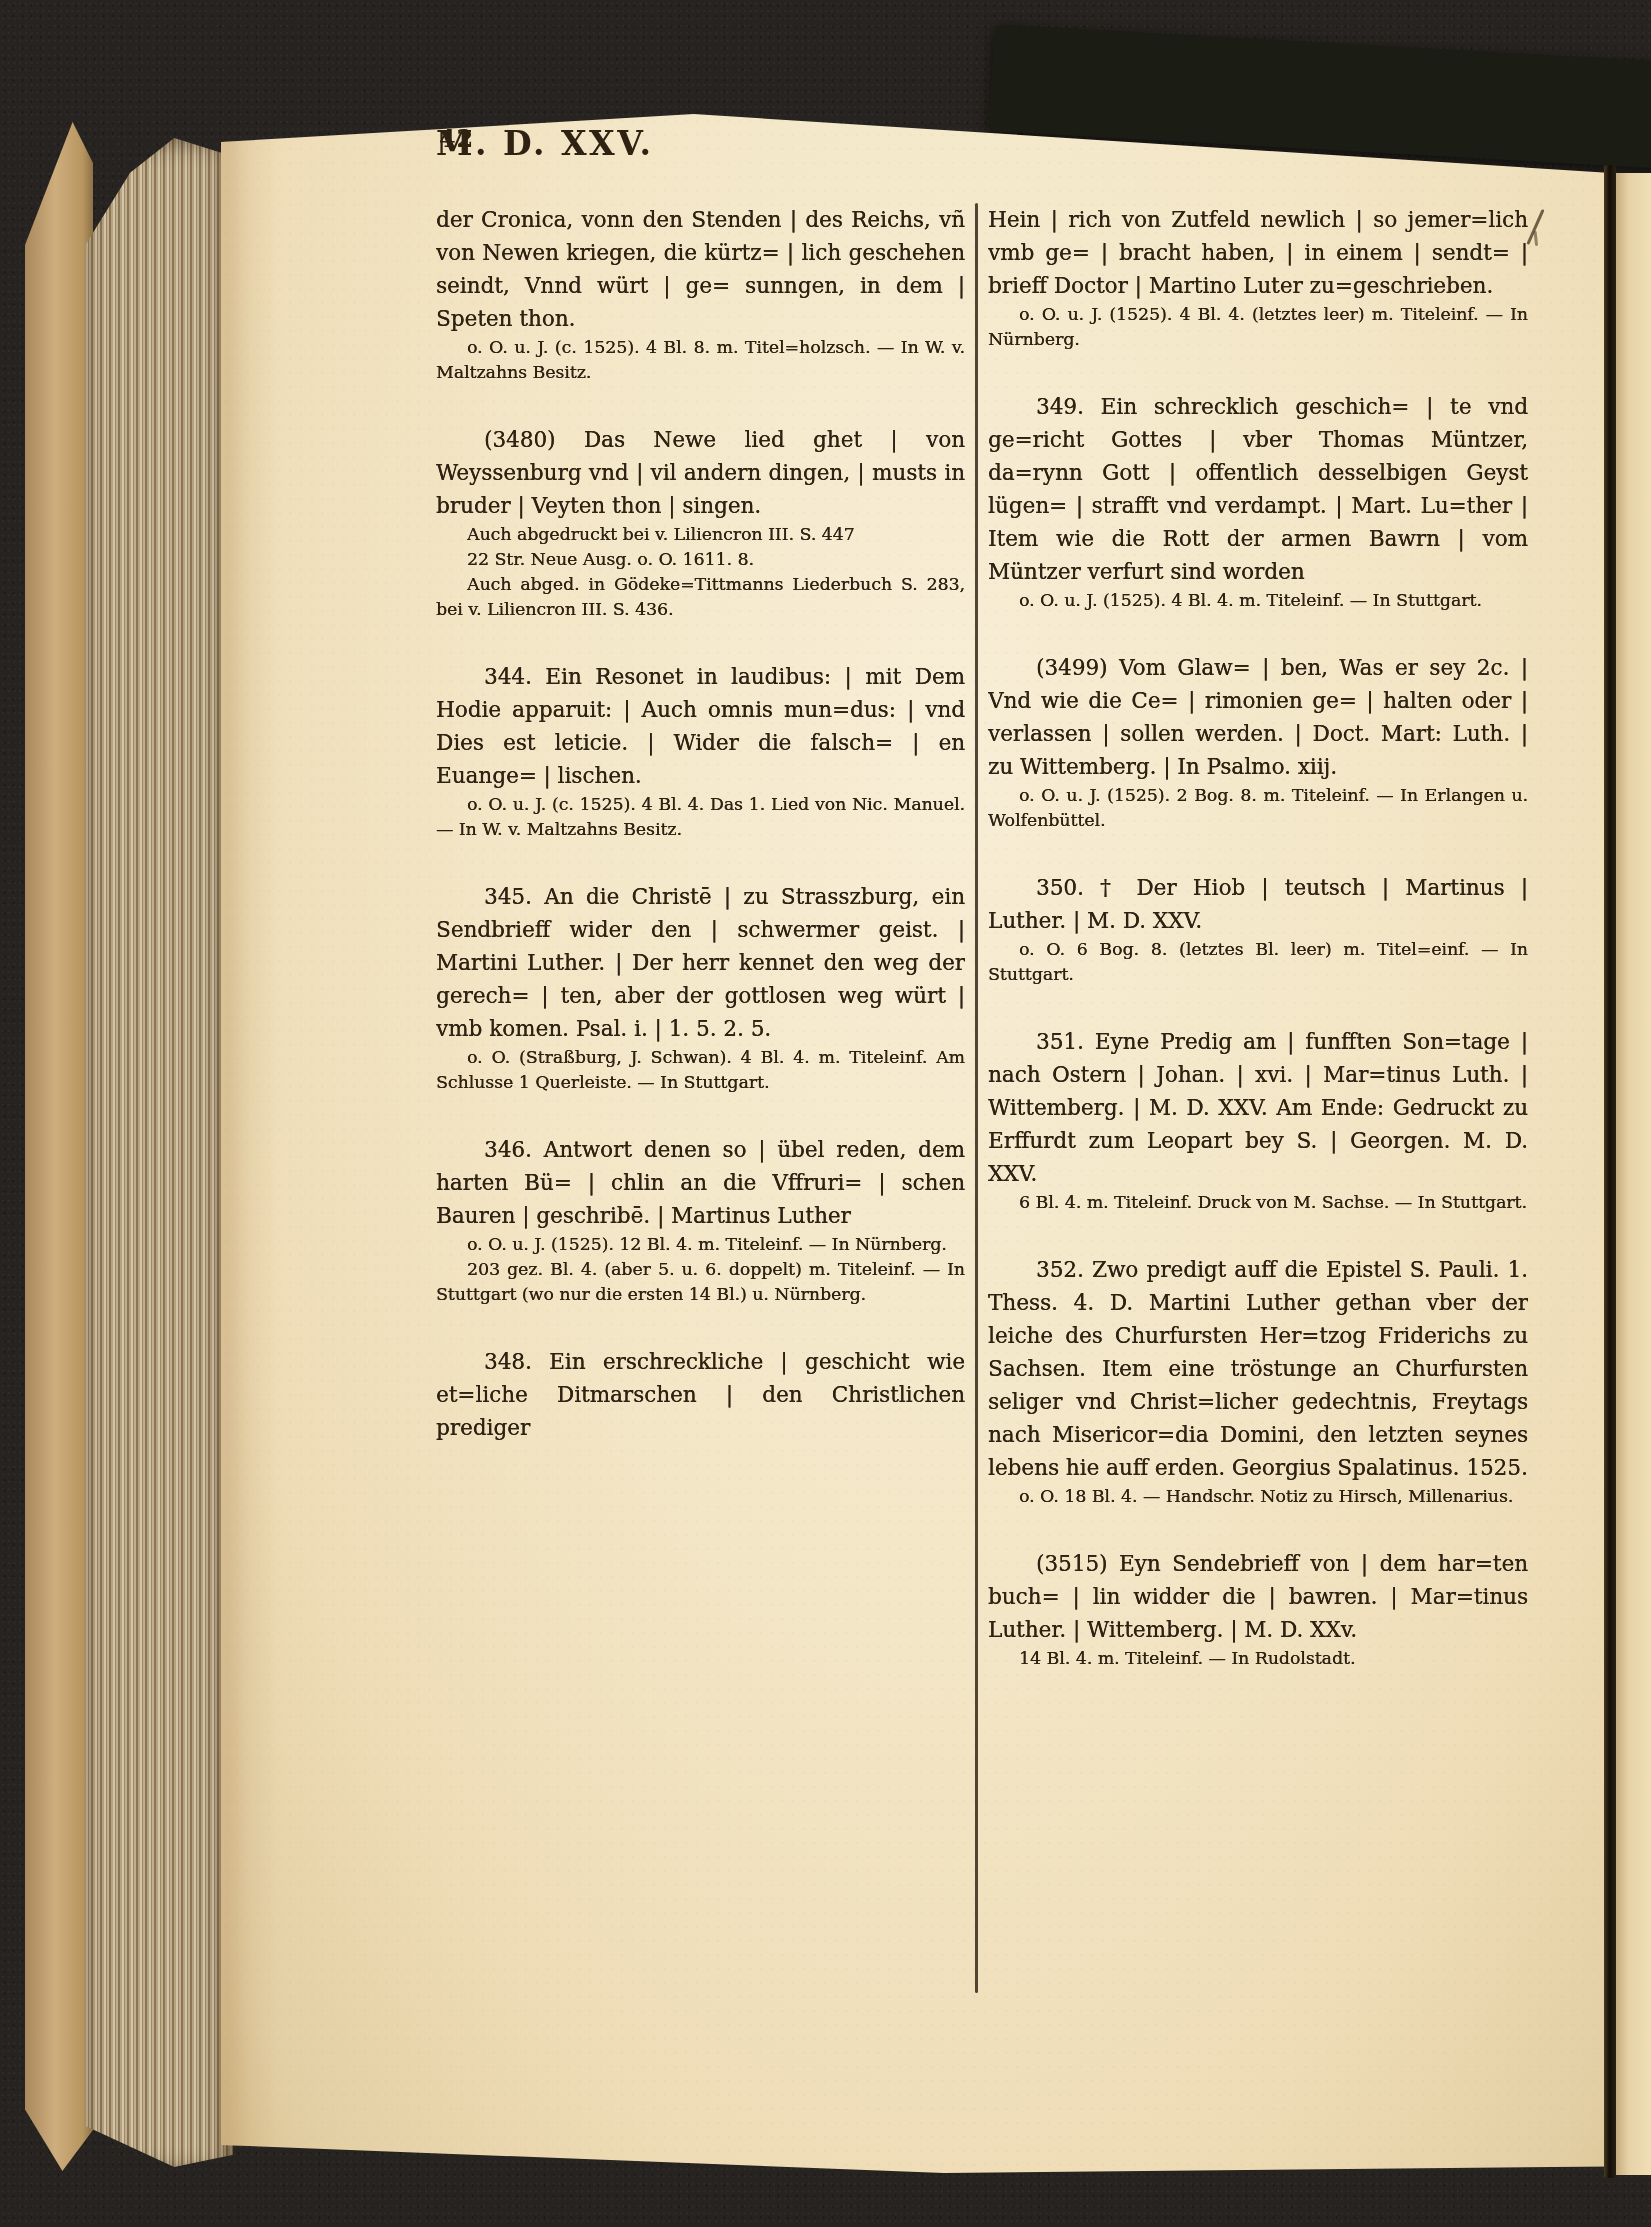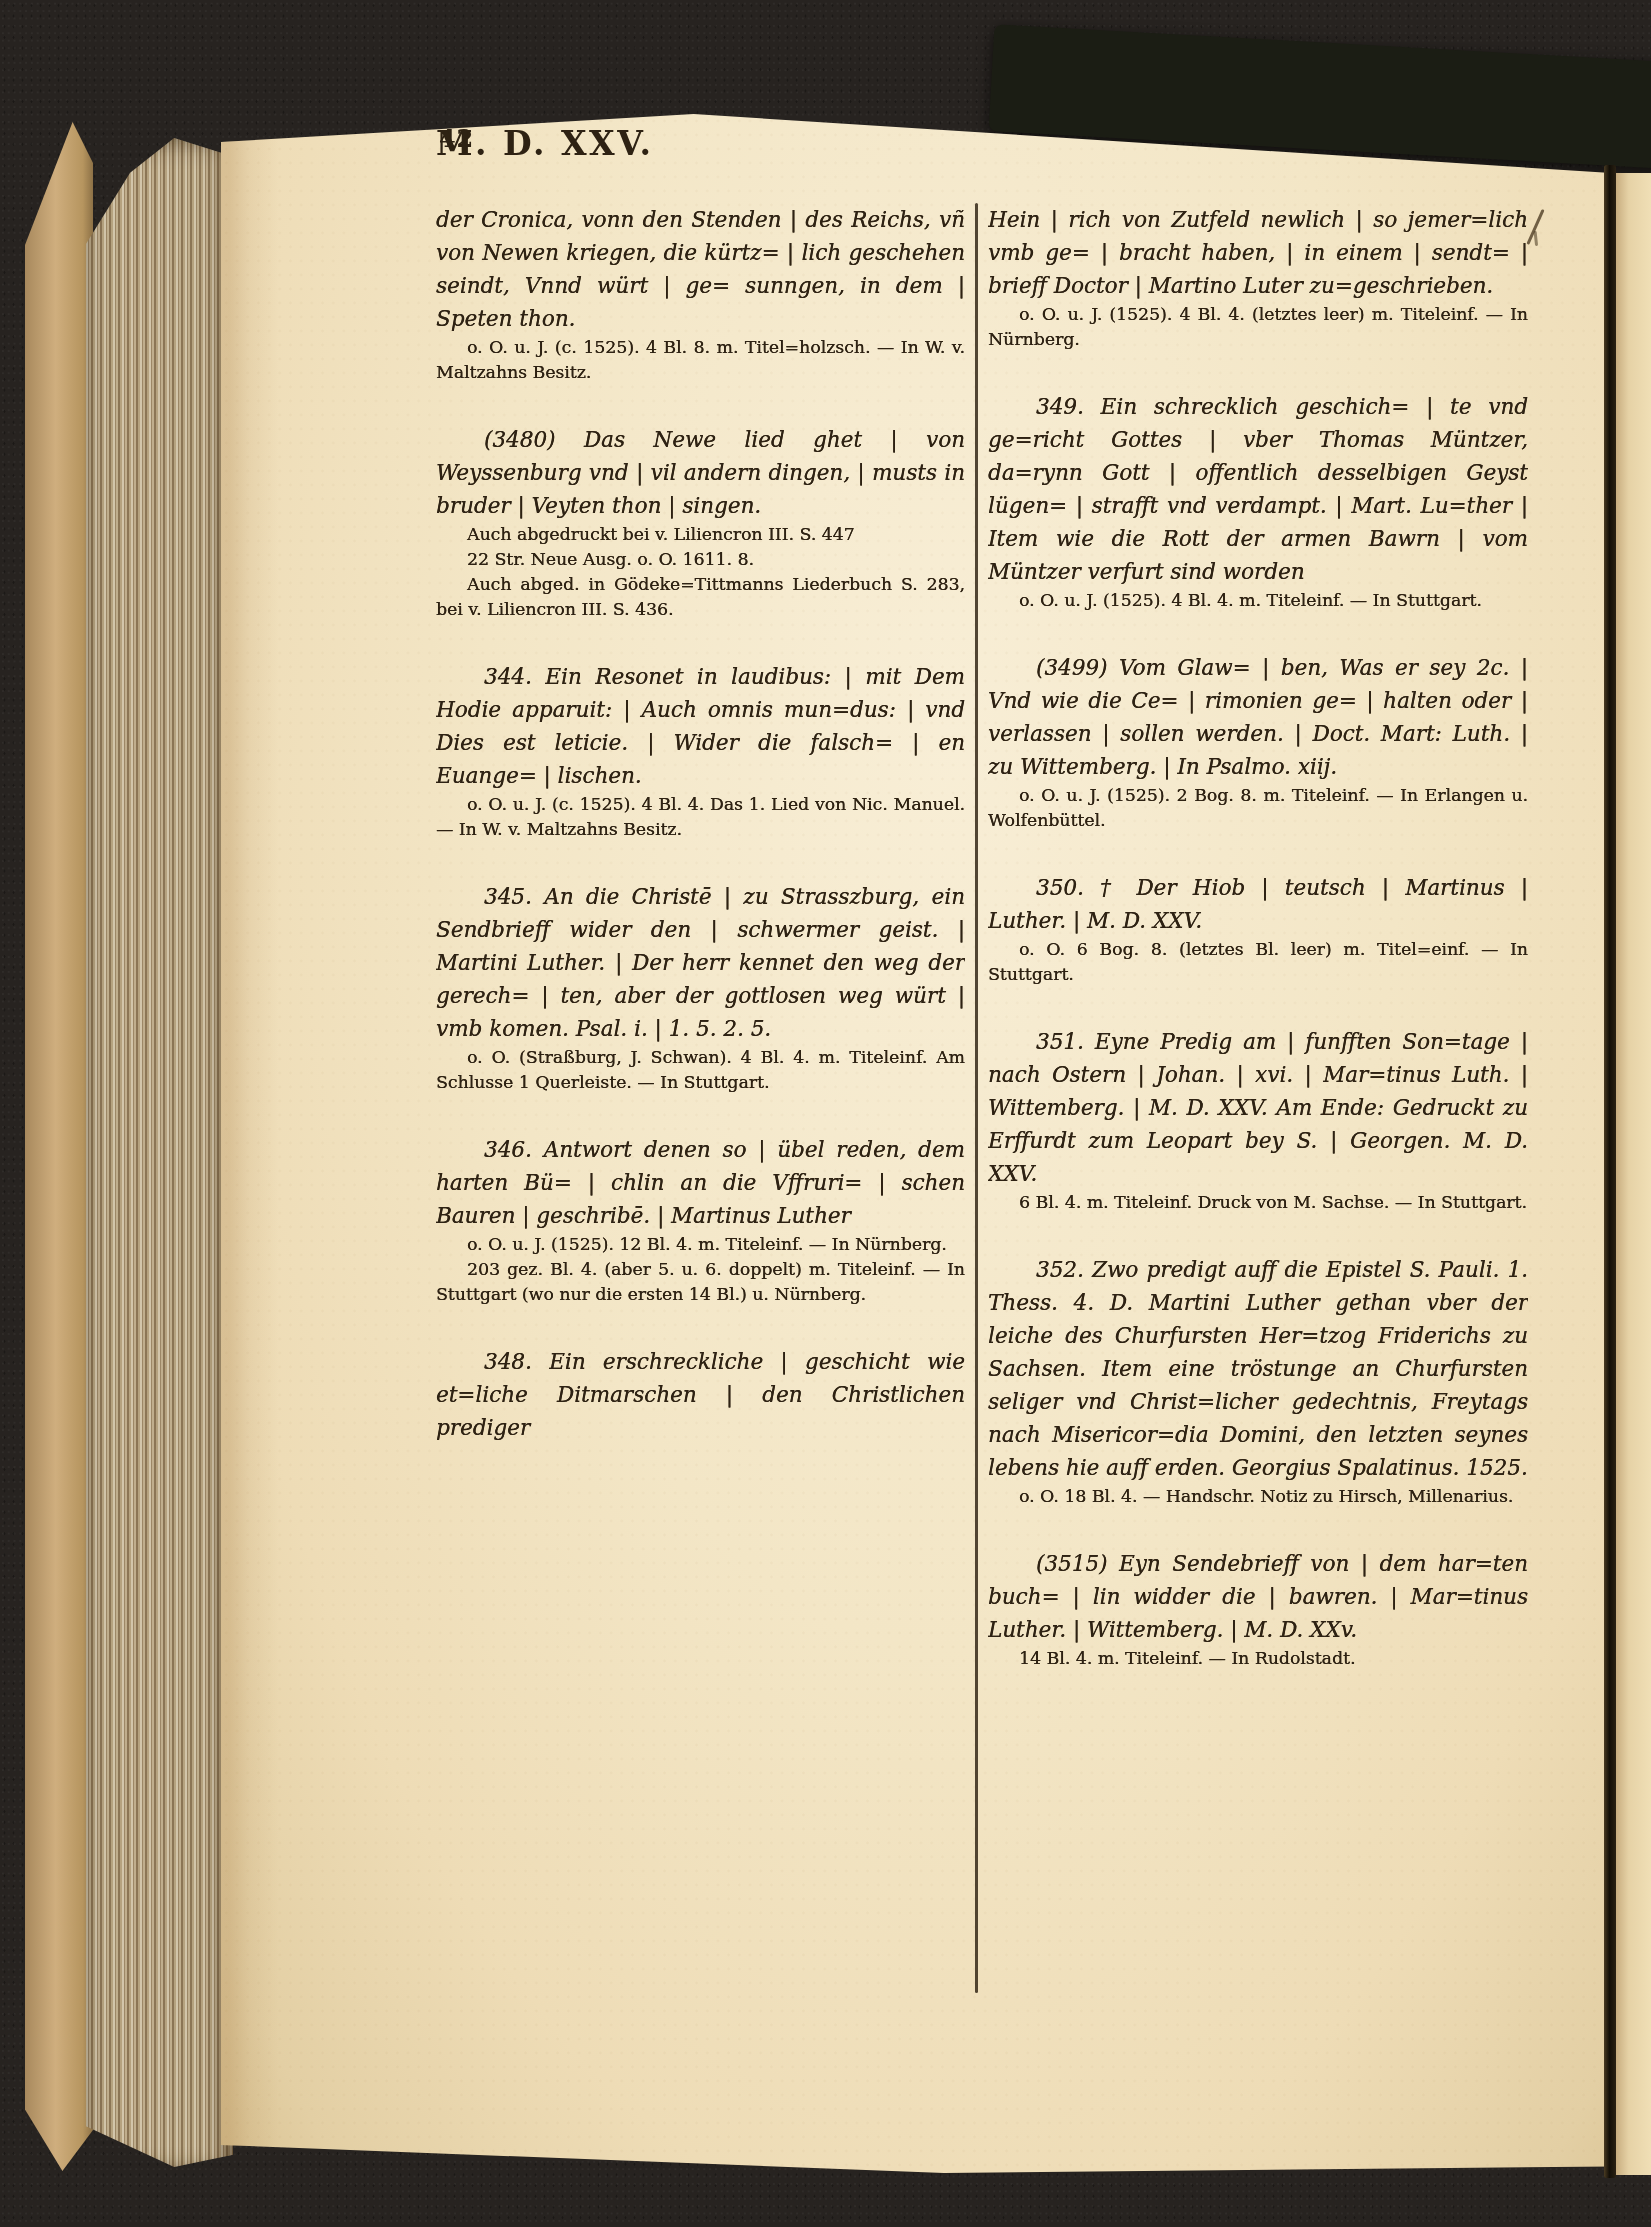--- a/index.html
+++ b/index.html
@@ -75,21 +75,21 @@
     position:absolute;left:975px;top:203px;width:2.5px;height:1790px;
     background:#3a2d1c;opacity:.88;border-radius:1.7px;
   }
   .column{
     position:absolute;top:203px;text-align:justify;
     text-shadow:0.2px 0 0 currentColor;
   }
   #left-col{left:436px;width:529px;height:1752px;overflow:hidden;}
   #right-col{left:988px;width:540px;height:1804px;overflow:hidden;}
   .entry{
-    margin:38px 0 0 0;font-size:21.5px;line-height:33px;text-indent:48px;font-style:italic;
+    margin:38px 0 0 0;font-size:21.5px;line-height:33px;text-indent:48px;
   }
   .entry:first-child{margin-top:0;}
   .entry.cont{text-indent:0;}
   .note{
     margin:0;font-size:17.3px;line-height:25px;text-indent:31px;
   }
 </style>
 </head>
 <body>
 

